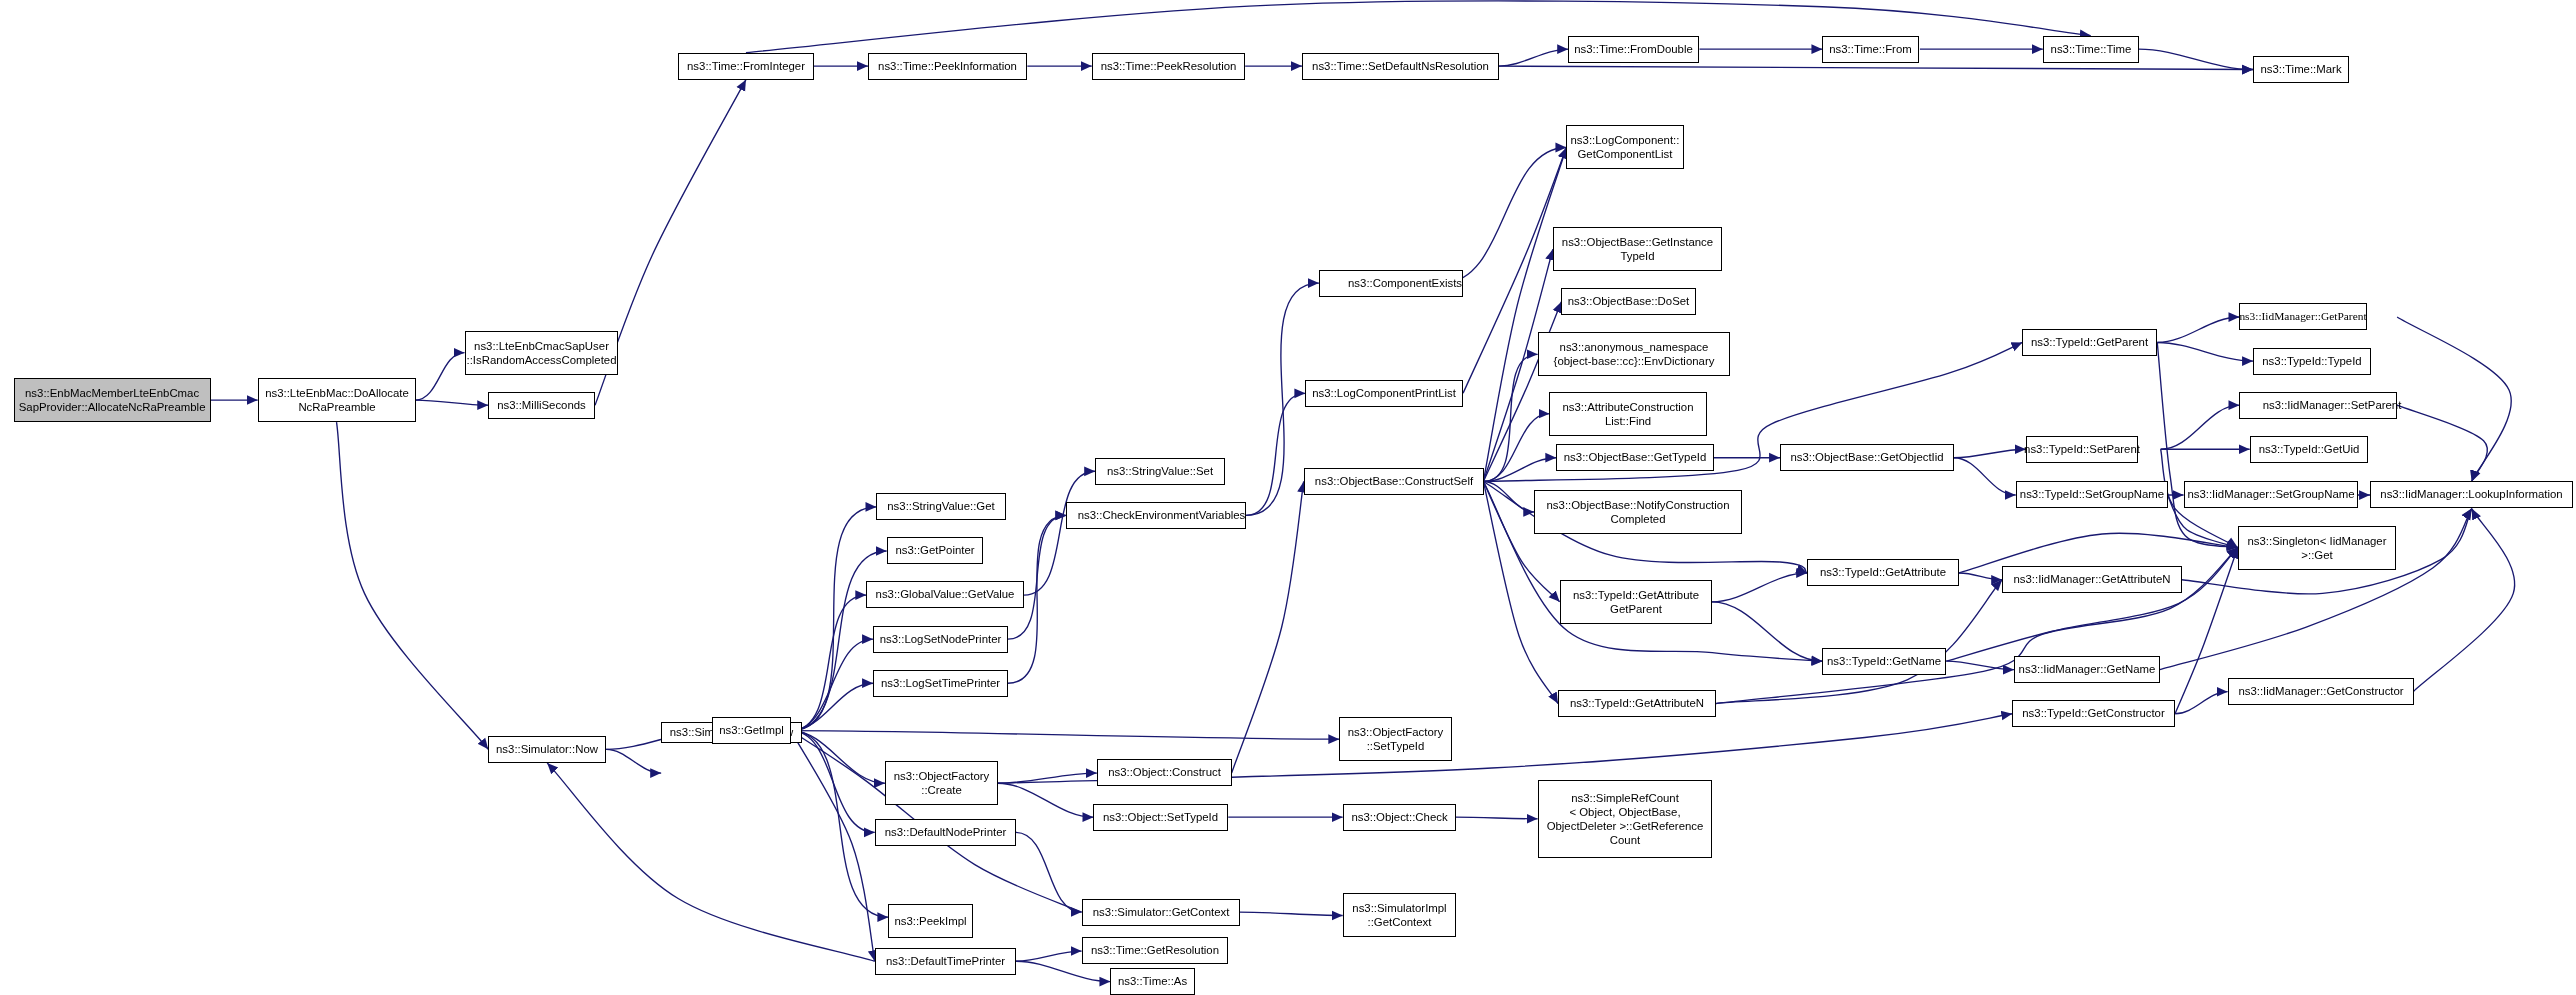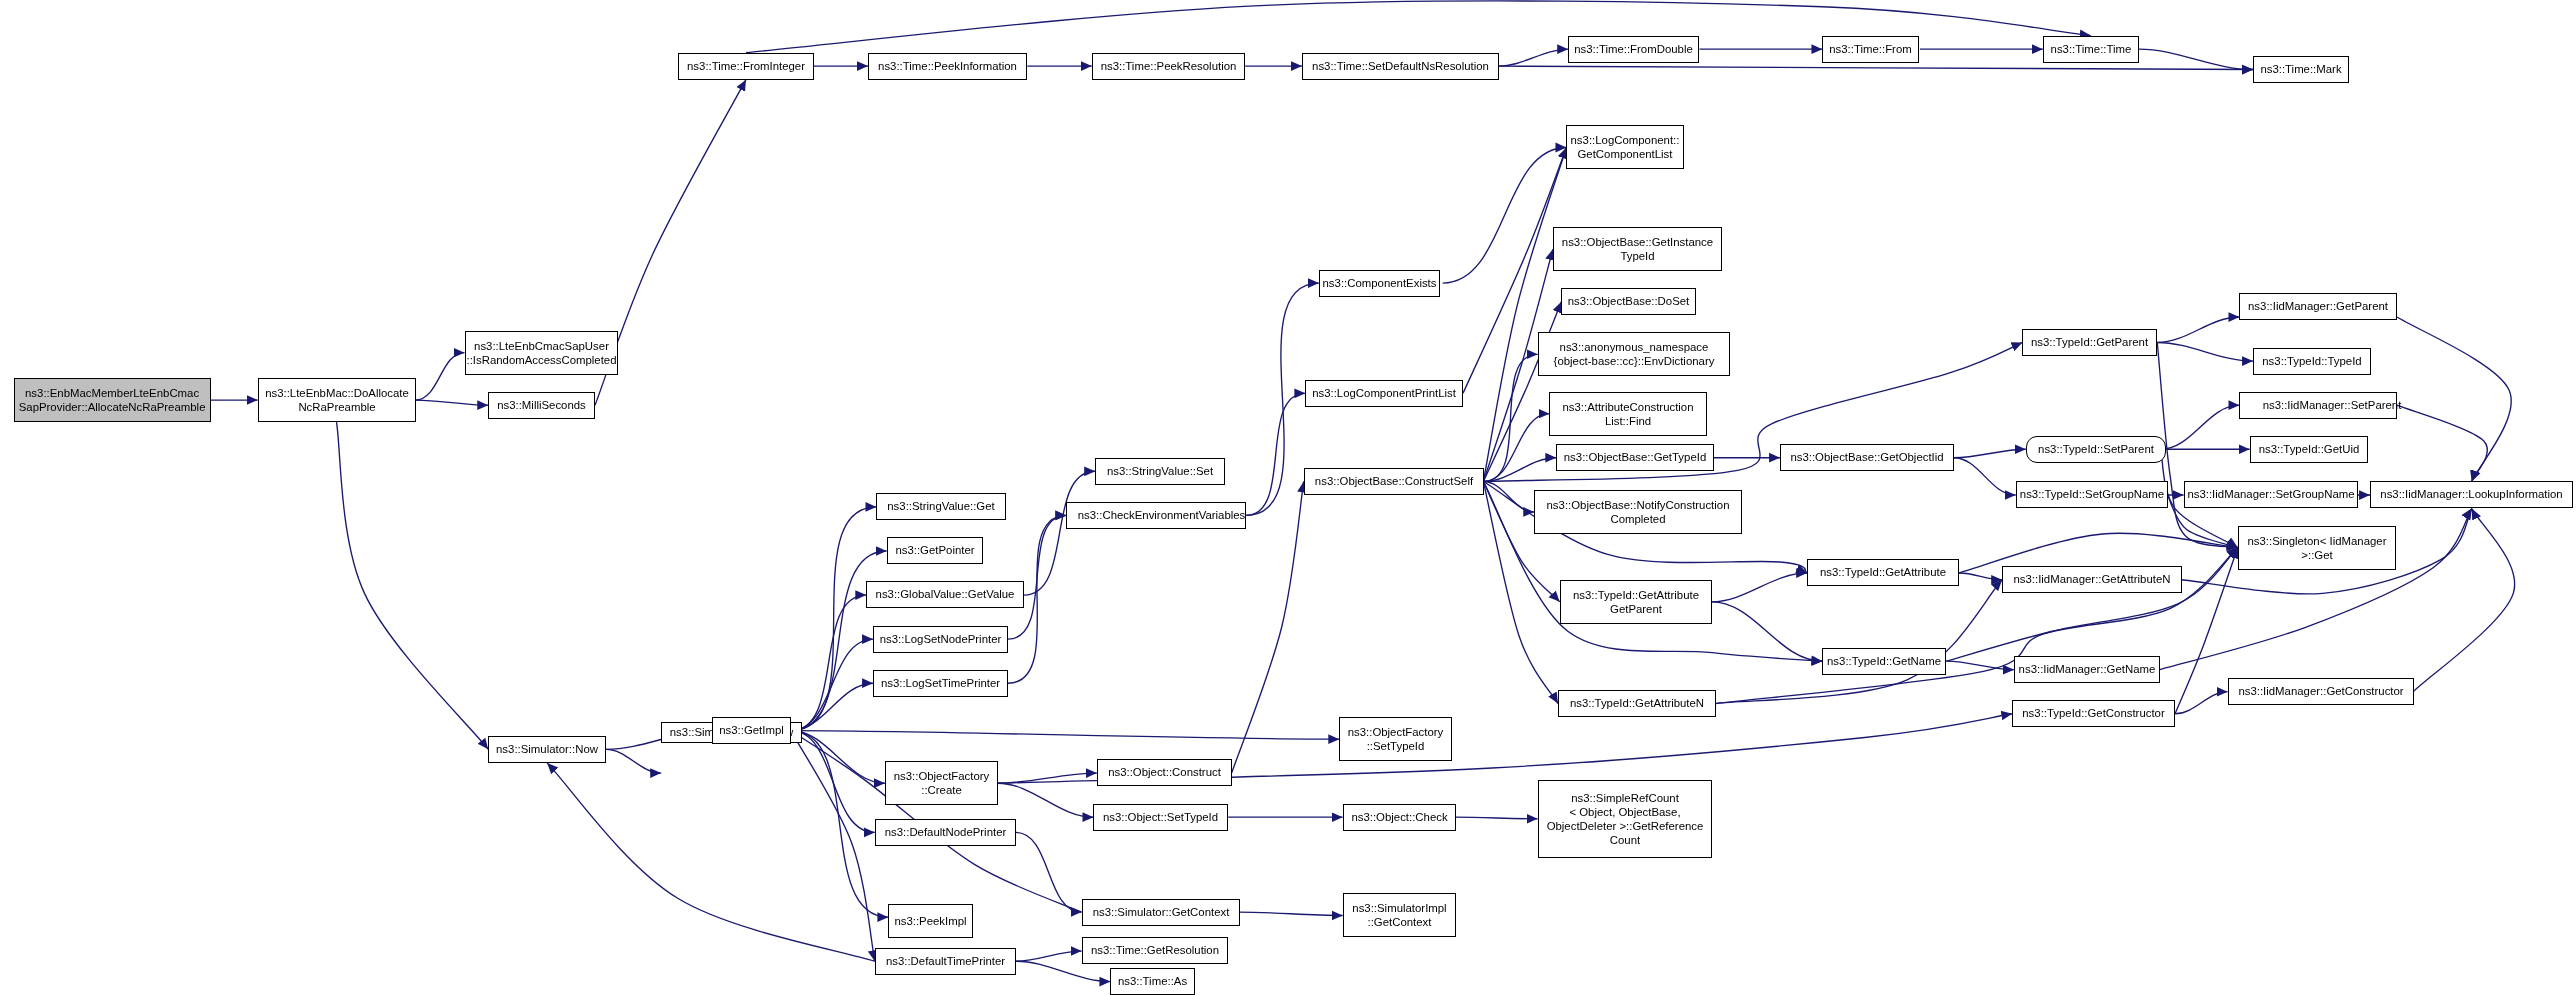--- a/index.html
+++ b/index.html
@@ -175,21 +175,21 @@
       </div>
       <div class="node" style="left: 873px; top: 670px; width: 135px; height: 27px;">
         <span>ns3::LogSetTimePrinter</span>
       </div>
       <div class="node" style="left: 1095px; top: 458px; width: 130px; height: 27px;">
         <span>ns3::StringValue::Set</span>
       </div>
       <div class="node" style="left: 1066px; top: 502px; width: 180px; height: 27px; padding-left: 11px;">
         <span>ns3::CheckEnvironmentVariables</span>
       </div>
-      <div class="node" style="left: 1319px; top: 270px; width: 121px; height: 27px;">
+      <div class="node" style="left: 1319px; top: 270px; width: 144px; height: 27px; align-items: flex-end;">
         <span>ns3::ComponentExists</span>
       </div>
       <div class="node" style="left: 1305px; top: 380px; width: 158px; height: 27px;">
         <span>ns3::LogComponentPrintList</span>
       </div>
       <div class="node" style="left: 1304px; top: 468px; width: 180px; height: 27px;">
         <span>ns3::ObjectBase::ConstructSelf</span>
       </div>
       <div class="node" style="left: 1566px; top: 125px; width: 118px; height: 44px;">
         <span>ns3::LogComponent::</span>
@@ -229,36 +229,36 @@
       </div>
       <div class="node" style="left: 1807px; top: 559px; width: 152px; height: 27px;">
         <span>ns3::TypeId::GetAttribute</span>
       </div>
       <div class="node" style="left: 1822px; top: 648px; width: 124px; height: 27px;">
         <span>ns3::TypeId::GetName</span>
       </div>
       <div class="node" style="left: 2022px; top: 329px; width: 135px; height: 27px;">
         <span>ns3::TypeId::GetParent</span>
       </div>
-      <div class="node" style="left: 2026px; top: 436px; width: 140px; height: 27px; border-radius: 11px;">
+      <div class="node" style="left: 2026px; top: 436px; width: 112px; height: 27px;">
         <span>ns3::TypeId::SetParent</span>
       </div>
       <div class="node" style="left: 2016px; top: 481px; width: 152px; height: 27px;">
         <span>ns3::TypeId::SetGroupName</span>
       </div>
       <div class="node" style="left: 2002px; top: 566px; width: 180px; height: 27px;">
         <span>ns3::IidManager::GetAttributeN</span>
       </div>
       <div class="node" style="left: 2014px; top: 656px; width: 146px; height: 27px;">
         <span>ns3::IidManager::GetName</span>
       </div>
       <div class="node" style="left: 2012px; top: 700px; width: 163px; height: 27px;">
         <span>ns3::TypeId::GetConstructor</span>
       </div>
-      <div class="node" style="left: 2239px; top: 293px; width: 158px; height: 27px;">
+      <div class="node" style="left: 2239px; top: 303px; width: 128px; height: 27px; font-family: Liberation Serif, serif;">
         <span>ns3::IidManager::GetParent</span>
       </div>
       <div class="node" style="left: 2253px; top: 348px; width: 118px; height: 27px;">
         <span>ns3::TypeId::TypeId</span>
       </div>
       <div class="node" style="left: 2239px; top: 392px; width: 158px; height: 27px; padding-left: 28px;">
         <span>ns3::IidManager::SetParent</span>
       </div>
       <div class="node" style="left: 2250px; top: 436px; width: 118px; height: 27px;">
         <span>ns3::TypeId::GetUid</span>

